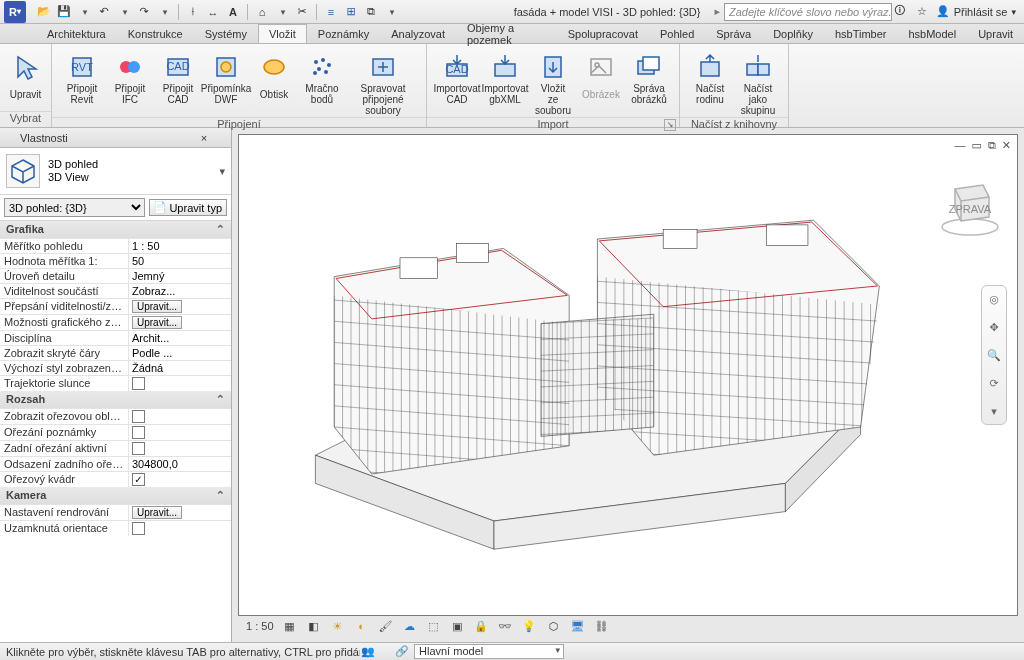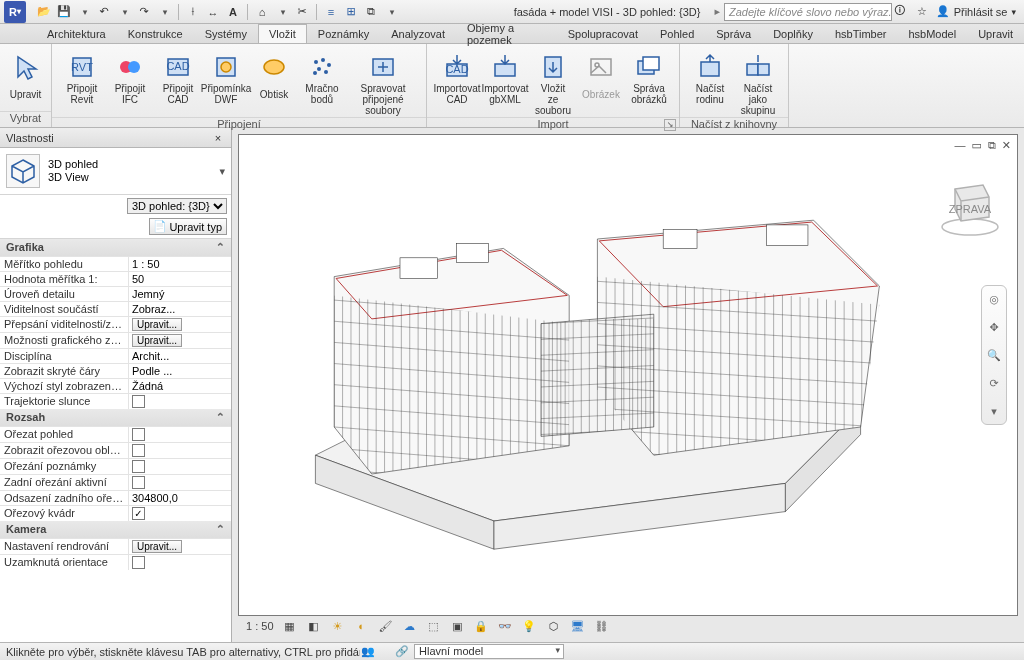--- a/index.html
+++ b/index.html
@@ -37,26 +37,26 @@
 
 
 svg { stroke:#2d5fa4; fill:none; stroke-width:1.5;}
 svg.gray{stroke:#999;}
 svg .f{fill:#cfe0f5;}
 
 
 .main { display:flex; height:calc(660px - 24px - 20px - 84px - 18px); }
 
 .panel { width:232px; background:#fff; display:flex; flex-direction:column; border-right:1px solid #b0b0b0;}
-.panel-title { background:linear-gradient(#eeeeee,#dedede); border-bottom:1px solid #b5b5b5; height:20px; display:flex; align-items:center; padding:0 6px; font-weight:normal; color:#333; position:relative;}
+.panel-title { background:linear-gradient(#eeeeee,#dedede); border-bottom:1px solid #b5b5b5; height:20px; display:flex; align-items:center; padding:0 20px; font-weight:normal; color:#333; position:relative;}
 .panel-title .close{ margin-left:auto; width:14px; text-align:center;}
 .type-sel { display:flex; align-items:center; padding:6px; gap:8px; border-bottom:1px solid #d5d5d5;}
 .type-sel .cube{ width:34px; height:34px; border:1px solid #c0c0c0; display:flex; align-items:center; justify-content:center; background:#f7f7f7;}
 .type-sel .names{ line-height:13px;}
-.instance-row{ display:flex; align-items:flex-end; gap:4px; padding:3px 4px; border-bottom:1px solid #d5d5d5;flex-direction:column;}
+.instance-row{ display:flex; align-items:center; gap:4px; padding:3px 4px; border-bottom:1px solid #d5d5d5;}
 .instance-row select{ flex:1; height:19px; border:1px solid #9a9a9a; font-size:11px;}
 .edittype{ display:flex; align-items:center; gap:2px; padding:1px 4px; border:1px solid #9a9a9a; background:linear-gradient(#fdfdfd,#e6e6e6);}
 .prop-scroll{ flex:1; overflow-y:scroll; overflow-x:hidden;}
 .prop-grp{ background:linear-gradient(#e9e9e9,#dedede); padding:2px 6px; font-weight:bold; color:#444; display:flex; align-items:flex-start;}
 .prop-grp .exp{ margin-left:auto; color:#666;}
 .prop-row{ display:flex; border-top:1px solid #e3e3e3;}
 .prop-row .k{ width:128px; padding:1px 4px; background:#fff; color:#333; overflow:hidden; white-space:nowrap; text-overflow:ellipsis;}
 .prop-row .v{ flex:1; padding:1px 3px; background:#fff; border-left:1px solid #e3e3e3; display:flex; align-items:center;}
 .prop-row .v input[type=text]{ width:100%; border:none; font-size:11px; padding:0;}
 .prop-row .v .chk{ width:13px; height:13px; border:1px solid #7a7a7a; background:#fff; display:inline-flex; align-items:center; justify-content:center; font-size:10px;}
@@ -412,26 +412,20 @@
         </div>
         <div class="prop-row">
           <div class="k">Trajektorie slunce</div>
           <div class="v">
             <span class="chk"></span>
           </div>
         </div>
         <div class="prop-grp">
           <span>Rozsah</span>
           <span class="exp">⌃</span>
-        </div>
-        <div class="prop-row">
-          <div class="k">Ořezat pohled</div>
-          <div class="v">
-            <span class="chk"></span>
-          </div>
         </div>
         <div class="prop-row">
           <div class="k">Zobrazit ořezovou oblast</div>
           <div class="v">
             <span class="chk"></span>
           </div>
         </div>
         <div class="prop-row">
           <div class="k">Ořezání poznámky</div>
           <div class="v">

